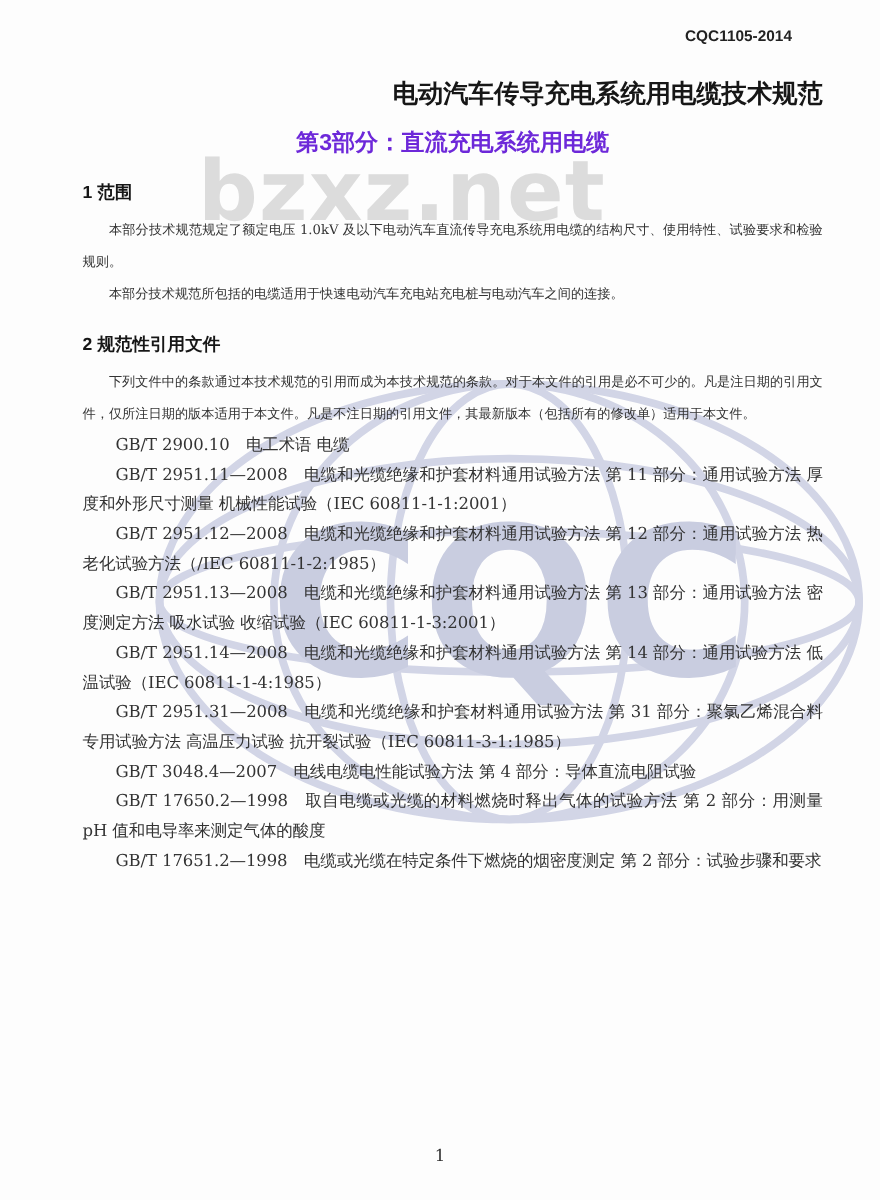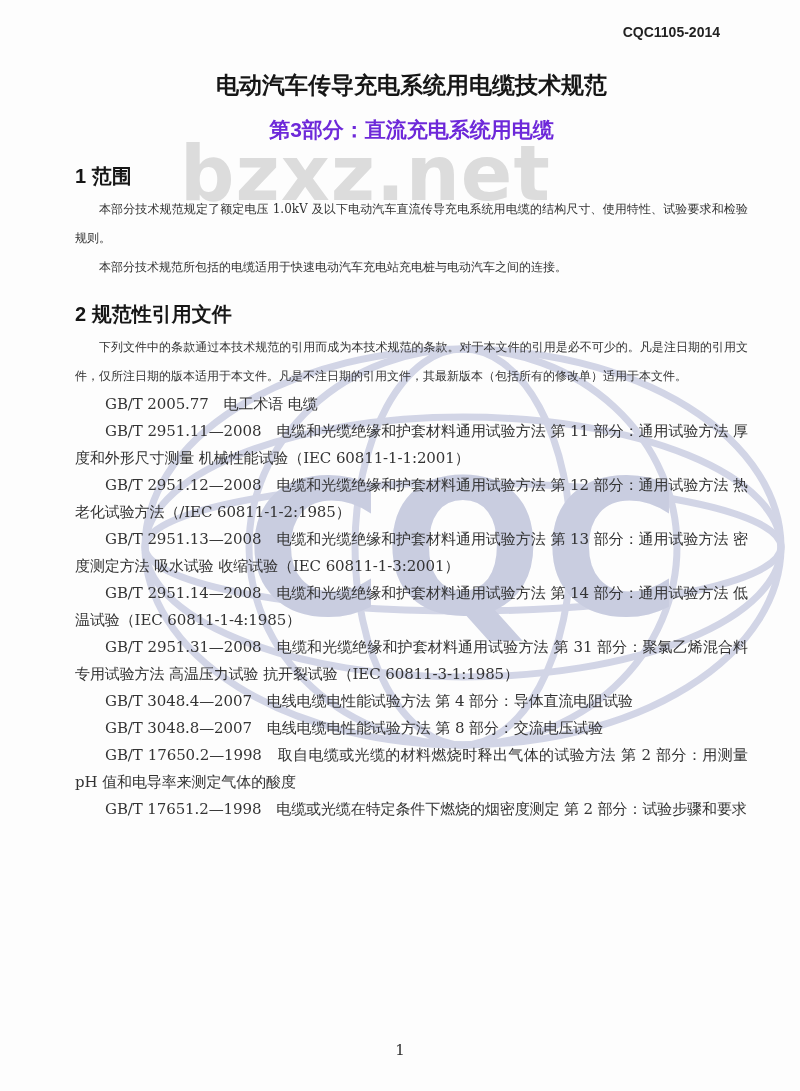--- a/index.html
+++ b/index.html
@@ -26,33 +26,33 @@
   }
   
   .content{position:relative;z-index:1;padding:0 52px 0 75px;}
   .doc-header{
     text-align:right;
     padding:24px 28px 0 0;
     font-family:"Liberation Sans","DejaVu Sans",sans-serif;
     font-weight:600;font-size:14px;color:#222;
   }
   .doc-title{
-    margin:30px 0 0;text-align:center;
+    margin:30px 0 0;text-align:right;
     font-family:"Liberation Sans","DejaVu Sans",sans-serif;
     font-weight:700;font-size:23px;color:#161616;line-height:30px;
   }
   .doc-subtitle{
     margin:16px 0 0;text-align:center;
     font-family:"Liberation Sans","DejaVu Sans",sans-serif;
     font-weight:700;font-size:21px;color:#6d28d9;line-height:28px;
   }
   .sec-heading{
     margin:21px 0 8px;
     font-family:"Liberation Sans","DejaVu Sans",sans-serif;
-    font-weight:700;font-size:20px;color:#161616;line-height:22px;
+    font-weight:700;font-size:16px;color:#161616;line-height:22px;
   }
   .para{
     margin:0;font-size:12px;line-height:29px;
     text-indent:2em;text-align:justify;color:#333;
   }
   .ref{
     margin:0;font-size:15px;line-height:27px;
     text-indent:2em;text-align:justify;color:#333;
     letter-spacing:-0.1px;
   }
@@ -87,27 +87,26 @@
     <h1 class="doc-title">电动汽车传导充电系统用电缆技术规范</h1>
 
     <h2 class="doc-subtitle">第3部分：直流充电系统用电缆</h2>
 
     <div id="sections">
         <h3 class="sec-heading">1 范围</h3>
         <p class="para">本部分技术规范规定了额定电压 1.0kV 及以下电动汽车直流传导充电系统用电缆的结构尺寸、使用特性、试验要求和检验规则。</p>
         <p class="para">本部分技术规范所包括的电缆适用于快速电动汽车充电站充电桩与电动汽车之间的连接。</p>
         <h3 class="sec-heading">2 规范性引用文件</h3>
         <p class="para">下列文件中的条款通过本技术规范的引用而成为本技术规范的条款。对于本文件的引用是必不可少的。凡是注日期的引用文件，仅所注日期的版本适用于本文件。凡是不注日期的引用文件，其最新版本（包括所有的修改单）适用于本文件。</p>
-        <p class="ref">GB/T 2005.77　电工术语 电缆</p>
+        <p class="ref">GB/T 2900.10　电工术语 电缆</p>
         <p class="ref">GB/T 2951.11—2008　电缆和光缆绝缘和护套材料通用试验方法 第 11 部分：通用试验方法 厚度和外形尺寸测量 机械性能试验（IEC 60811-1-1:2001）</p>
         <p class="ref">GB/T 2951.12—2008　电缆和光缆绝缘和护套材料通用试验方法 第 12 部分：通用试验方法 热老化试验方法（/IEC 60811-1-2:1985）</p>
         <p class="ref">GB/T 2951.13—2008　电缆和光缆绝缘和护套材料通用试验方法 第 13 部分：通用试验方法 密度测定方法 吸水试验 收缩试验（IEC 60811-1-3:2001）</p>
         <p class="ref">GB/T 2951.14—2008　电缆和光缆绝缘和护套材料通用试验方法 第 14 部分：通用试验方法 低温试验（IEC 60811-1-4:1985）</p>
         <p class="ref">GB/T 2951.31—2008　电缆和光缆绝缘和护套材料通用试验方法 第 31 部分：聚氯乙烯混合料专用试验方法 高温压力试验 抗开裂试验（IEC 60811-3-1:1985）</p>
         <p class="ref">GB/T 3048.4—2007　电线电缆电性能试验方法 第 4 部分：导体直流电阻试验</p>
-        <p class="ref">GB/T 3048.8—2007　电线电缆电性能试验方法 第 8 部分：交流电压试验</p>
         <p class="ref">GB/T 17650.2—1998　取自电缆或光缆的材料燃烧时释出气体的试验方法 第 2 部分：用测量 pH 值和电导率来测定气体的酸度</p>
         <p class="ref">GB/T 17651.2—1998　电缆或光缆在特定条件下燃烧的烟密度测定 第 2 部分：试验步骤和要求</p>
       </div>
   </div>
 
   <div class="page-footer">1</div>
 </div>
 
 </body></html>

